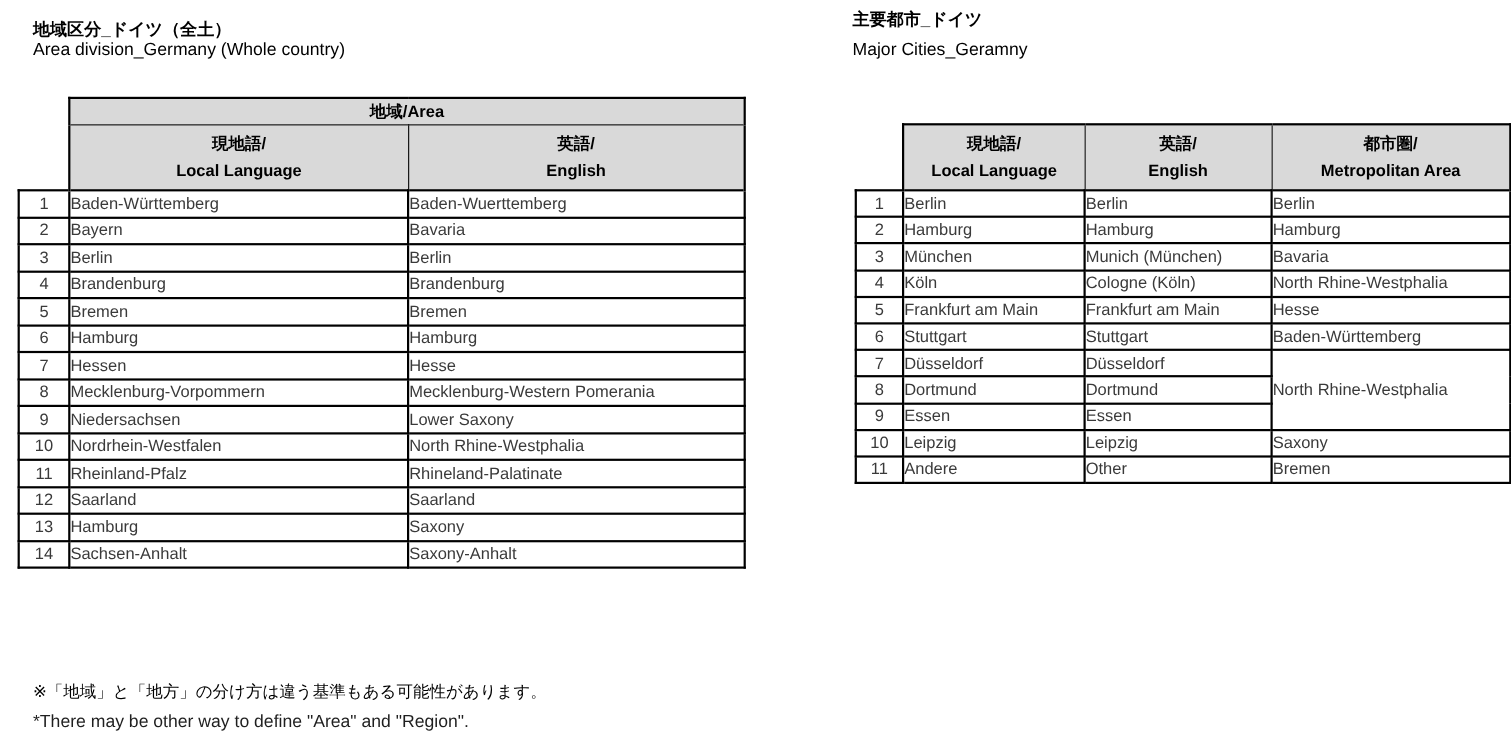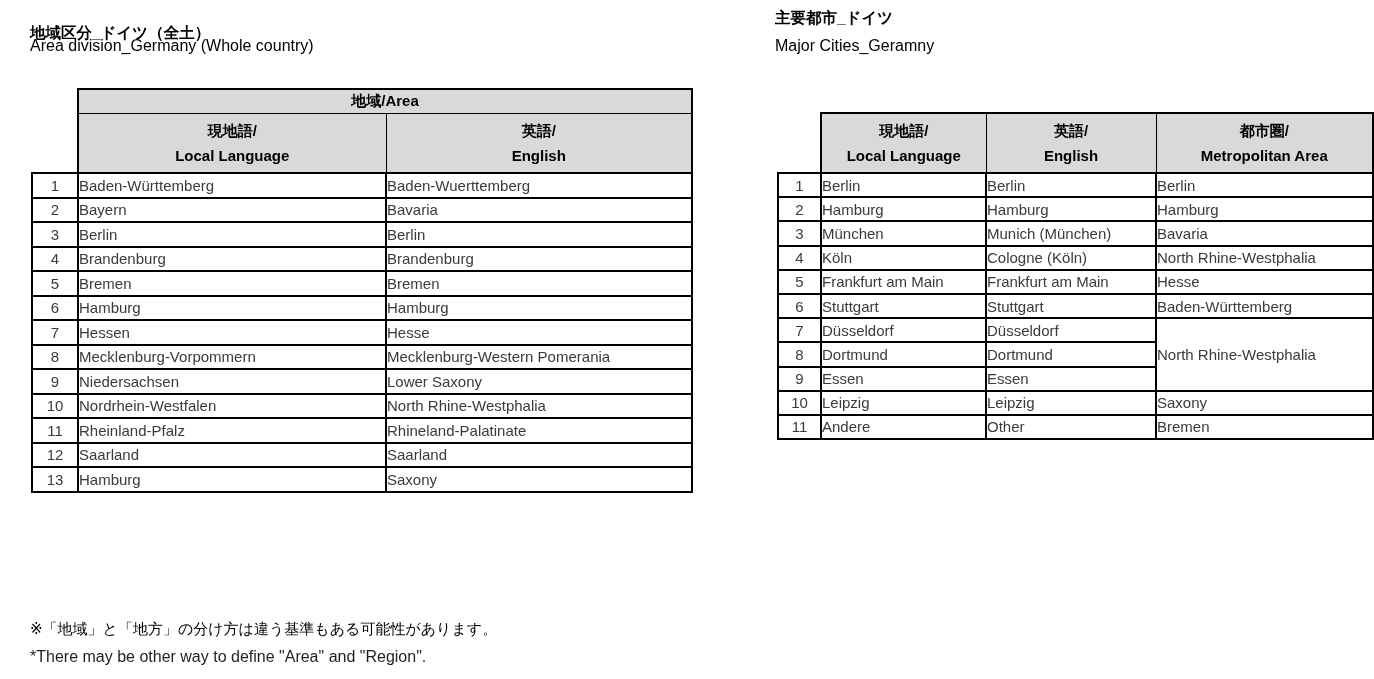--- a/index.html
+++ b/index.html
@@ -35,31 +35,31 @@
 
   
   td.num {
     text-align: center; color: #3a3a3a; border: 2px solid #000; height: 24.5px;
   }
   td.cell {
     text-align: left; padding-left: 5px; color: #3a3a3a; border: 2px solid #000; height: 24.5px;
   }
   td.metro-merged { text-align: left; padding-left: 5px; color: #3a3a3a; border: 2px solid #000; }
 
-  #left-table  { left: 31px;  top: 88px;  width: 660px; }
+  #left-table  { left: 16px;  top: 88px;  width: 660px; }
   #right-table { left: 777px; top: 112px; width: 595px; }
   #right-table td.num, #right-table td.cell { height: 24.2px; }
 
   .note-ja { position: absolute; left: 30px; top: 620px; font-weight: 400; font-size: 15px; color: #000; white-space: nowrap; }
   .note-en { position: absolute; left: 30px; top: 648px; font-weight: 400; font-size: 16px; color: #1f1f1f; white-space: nowrap; }
 </style>
 </head>
 <body>
 
-<div class="title-ja" style="left:30px; top:23px;">地域区分_ドイツ（全土）</div>
+<div class="title-ja" style="left:30px; top:17px;">地域区分_ドイツ（全土）</div>
 <div class="title-en" style="left:30px; top:37px;">Area division_Germany (Whole country)</div>
 
 <table class="tbl" id="left-table">
   <colgroup>
       <col style="width:46px">
       <col style="width:308px">
       <col style="width:306px">
     </colgroup>
   <tbody>
       <tr>
@@ -134,20 +134,25 @@
       </tr>
   <tr>
         <td class="num">12</td>
         <td class="cell">Saarland</td>
         <td class="cell">Saarland</td>
       </tr>
   <tr>
         <td class="num">13</td>
         <td class="cell">Hamburg</td>
         <td class="cell">Saxony</td>
+      </tr>
+  <tr>
+        <td class="num">14</td>
+        <td class="cell">Sachsen-Anhalt</td>
+        <td class="cell">Saxony-Anhalt</td>
       </tr>
 </tbody>
   </table>
 
 <div class="note-ja">※「地域」と「地方」の分け方は違う基準もある可能性があります。</div>
 <div class="note-en">*There may be other way to define "Area" and "Region".</div>
 
 <div class="title-ja" style="left:775px; top:8px;">主要都市_ドイツ</div>
 <div class="title-en" style="left:775px; top:37px;">Major Cities_Geramny</div>
 

